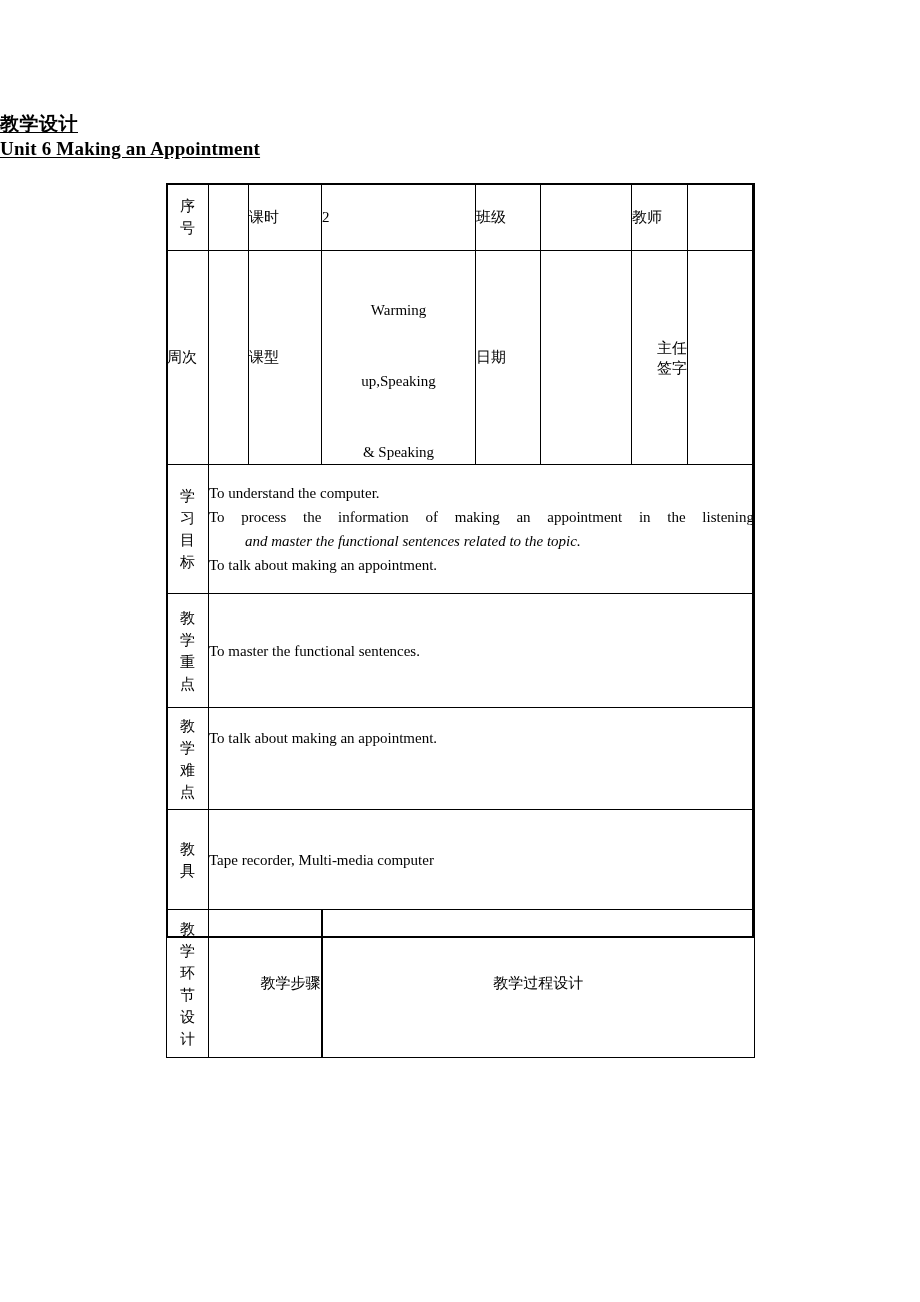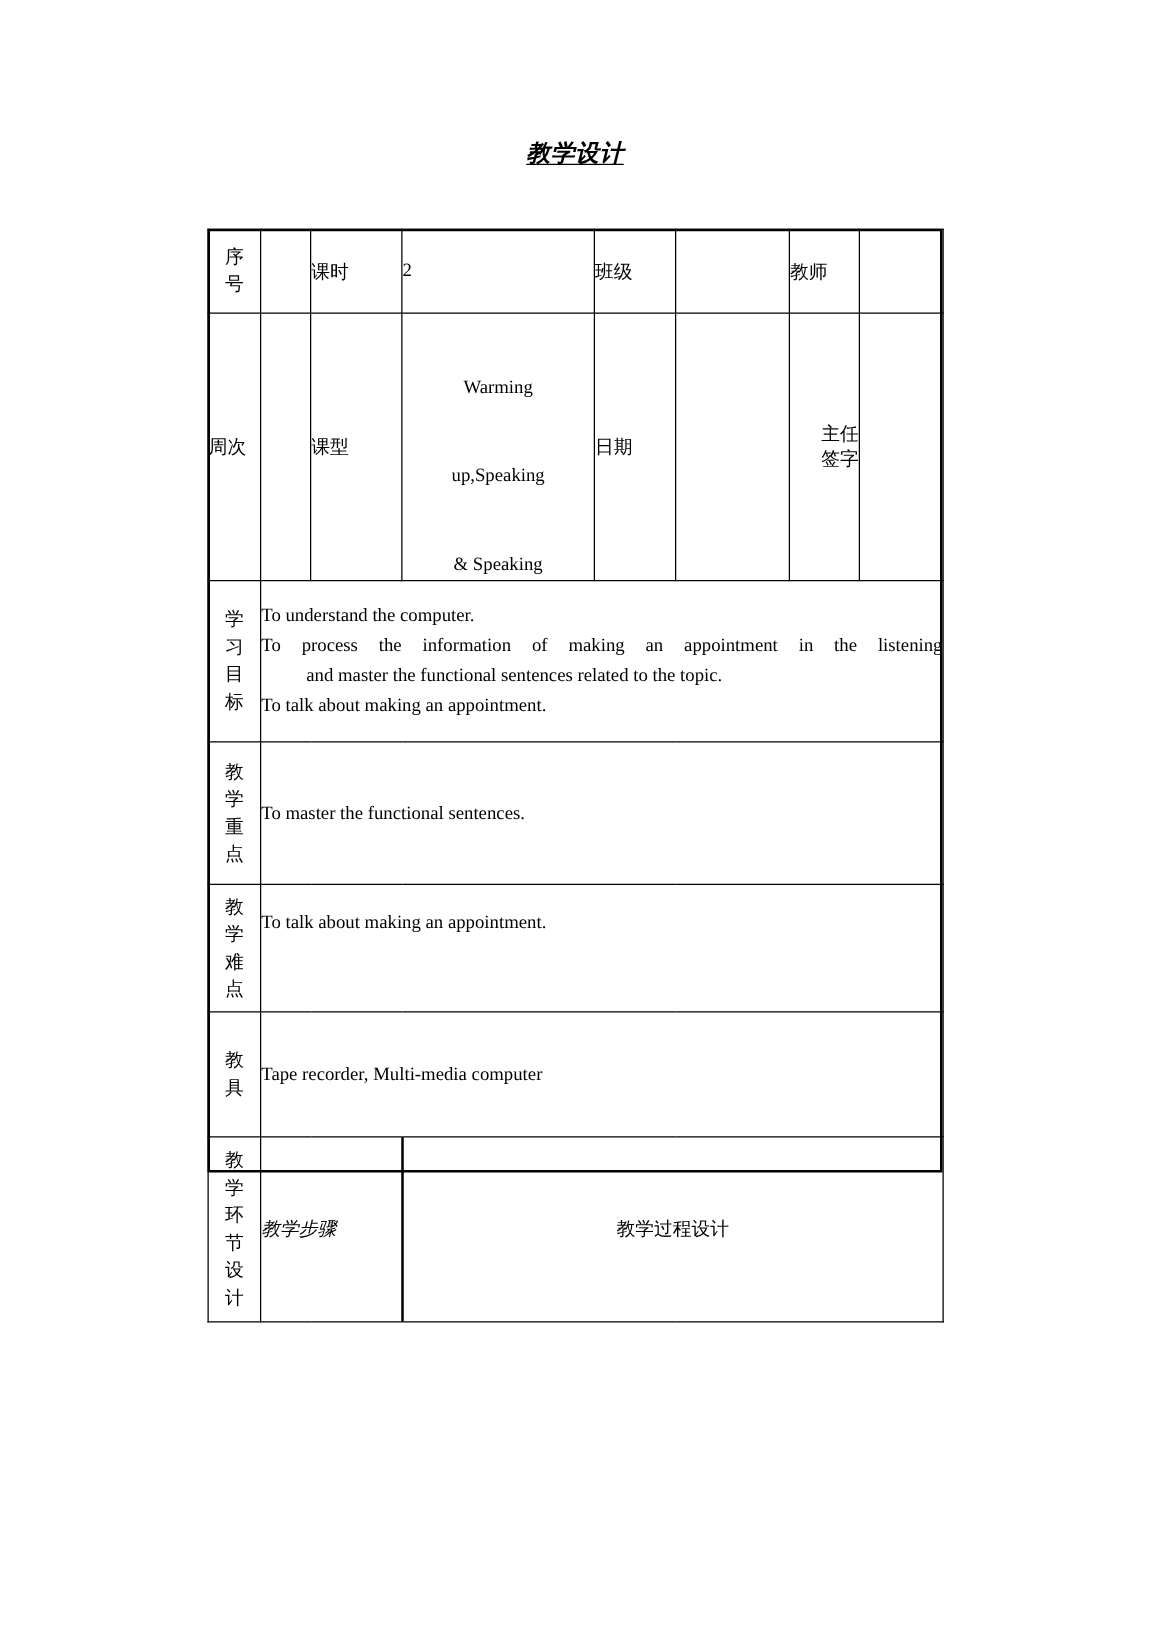--- a/index.html
+++ b/index.html
@@ -15,22 +15,20 @@
     color: #000000;
     overflow: hidden;
   }
 
   
   .title-block {
     position: absolute;
     left: 0;
     top: 112px;
     width: 920px;
-    text-align: center;
-    font-style: italic;
   }
   .title-cn {
     font-size: 19px;
     font-weight: bold;
     line-height: 24px;
     letter-spacing: 0.5px;
   }
   .title-en {
     font-size: 19px;
     font-weight: bold;
@@ -123,41 +121,42 @@
   }
   .obj-line {
     display: block;
   }
   .obj-line.justify {
     text-align: justify;
     text-align-last: justify;
   }
   .obj-line.indent {
     padding-left: 36px;
+    font-style: italic;
   }
 
   .step-cell {
-    text-align: left;
+    text-align: right;
     font-size: 15px;
     vertical-align: middle;
     border-right: 2px solid #000000 !important;
-    font-style: italic;
   }
   .process-cell {
     text-align: center;
     font-size: 15px;
     vertical-align: middle;
     padding-left: 14px;
   }
 </style>
 </head>
 <body>
 
 <div class="title-block">
   <div class="title-cn"><span class="u">教学设计</span></div>
+  <div class="title-en"><span class="u">Unit 6 Making an Appointment</span></div>
 </div>
 
 <div class="sheet">
 <table class="lesson">
   <colgroup>
     <col style="width:42px">
     <col style="width:40px">
     <col style="width:73px">
     <col style="width:154px">
     <col style="width:65px">

